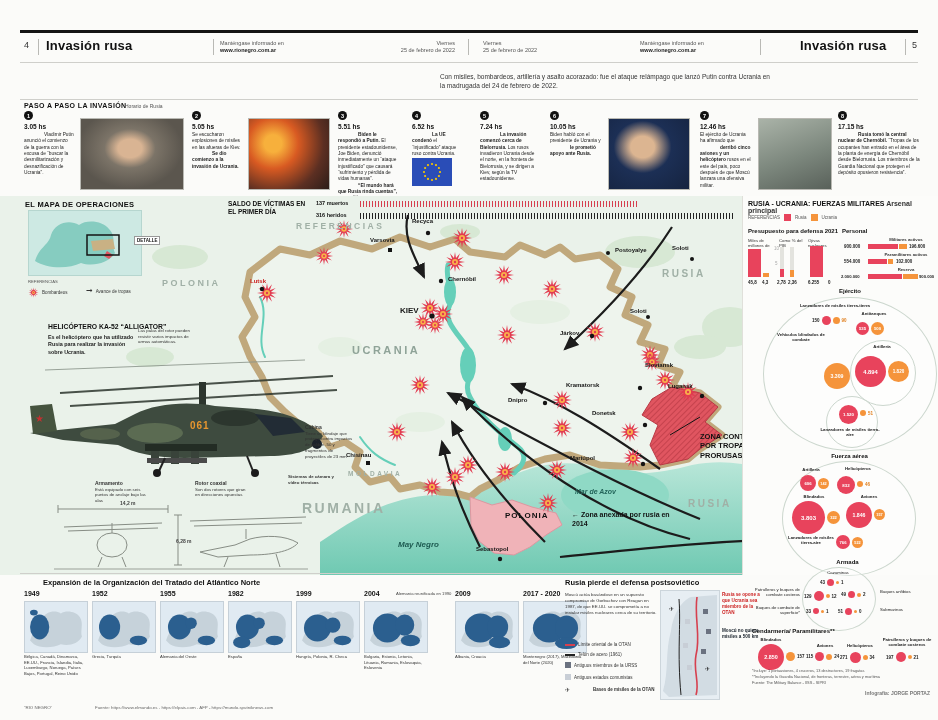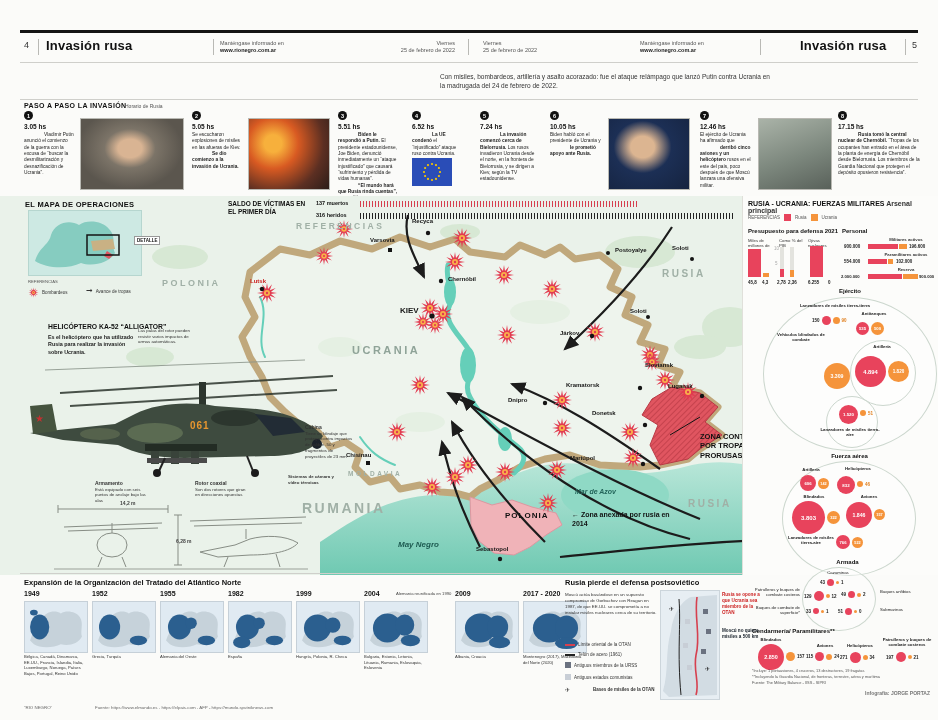--- a/index.html
+++ b/index.html
@@ -54,21 +54,21 @@
   .ring{position:absolute;border:1px solid #ccd7ce;border-radius:50%;background:rgba(255,255,255,.35);}
   .clu-t{position:absolute;font-size:6px;font-weight:bold;text-align:center;}
   .lbl{position:absolute;font-size:4.3px;line-height:1.15;text-align:center;color:#222;font-weight:bold;}
   .bubR,.bubO{position:absolute;border-radius:50%;display:flex;align-items:center;justify-content:center;font-weight:bold;color:#fff;text-align:center;}
   .bubR{background:#e8435c;} .bubO{background:#f5943b;}
   .dotR,.dotO{display:inline-block;border-radius:50%;}
   .dotR{background:#e8435c;} .dotO{background:#f5943b;}
   .vrow{position:absolute;display:flex;align-items:center;gap:2px;font-size:4.5px;font-weight:bold;color:#222;white-space:nowrap;}
   .fnote{position:absolute;font-size:3.9px;color:#555;line-height:1.4;}
   
-  .nato-t{position:absolute;font-size:7.5px;font-weight:bold;}
+  .nato-t{position:absolute;font-size:7.5px;font-weight:bold;margin-left:19px;}
   .year{position:absolute;font-size:7px;font-weight:bold;}
   .ynote{position:absolute;font-size:4.2px;color:#444;line-height:1.2;width:62px;}
   .mini{position:absolute;width:62px;height:50px;background:#e0eaf2;border:1px solid #c6d0d8;}
   .clist{position:absolute;font-size:4.2px;color:#333;line-height:1.35;width:64px;}
   .ps-t{position:absolute;font-size:7.5px;font-weight:bold;}
   .ps-body{position:absolute;font-size:4.4px;line-height:1.4;color:#333;width:92px;}
   .ps-note{position:absolute;font-size:4.6px;font-weight:bold;line-height:1.3;width:42px;color:#17202a;}
   .footer{position:absolute;font-size:4.4px;color:#666;}
   .credit{position:absolute;font-size:5px;color:#777;font-weight:bold;text-align:right;}
 </style>

